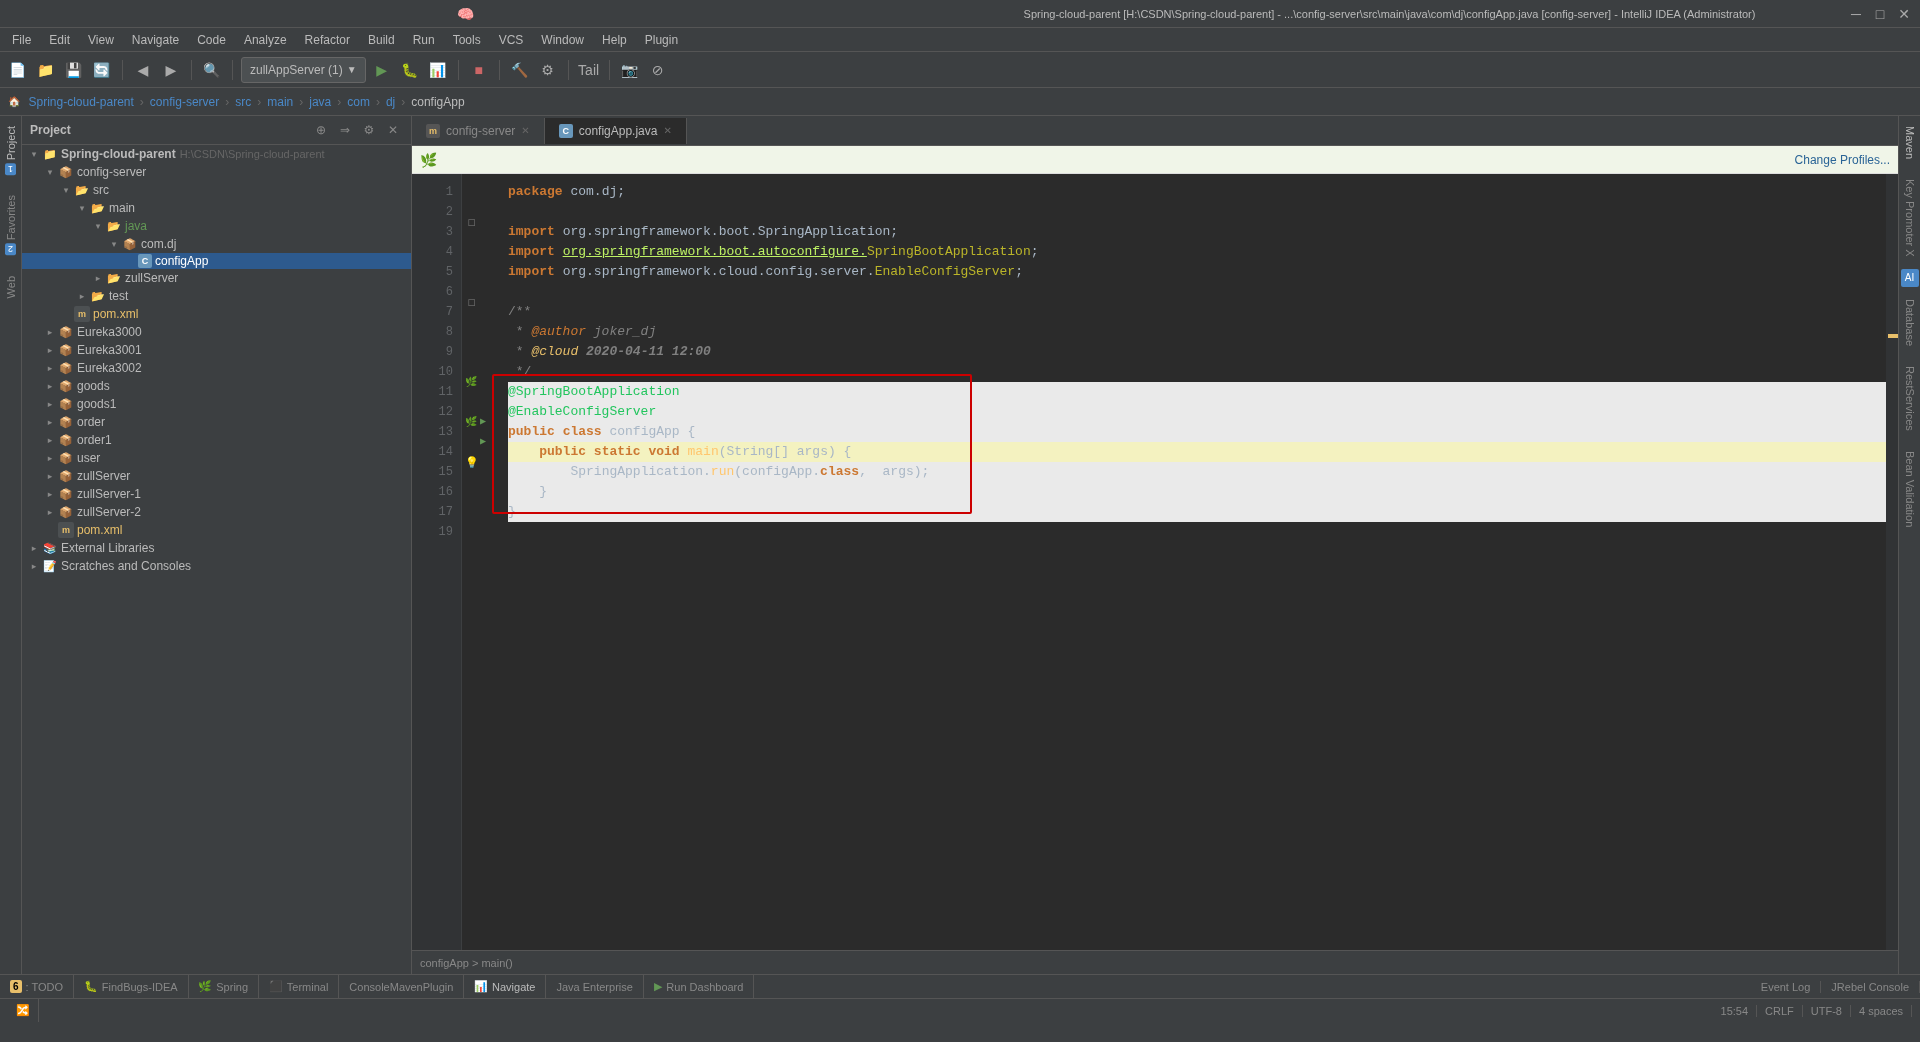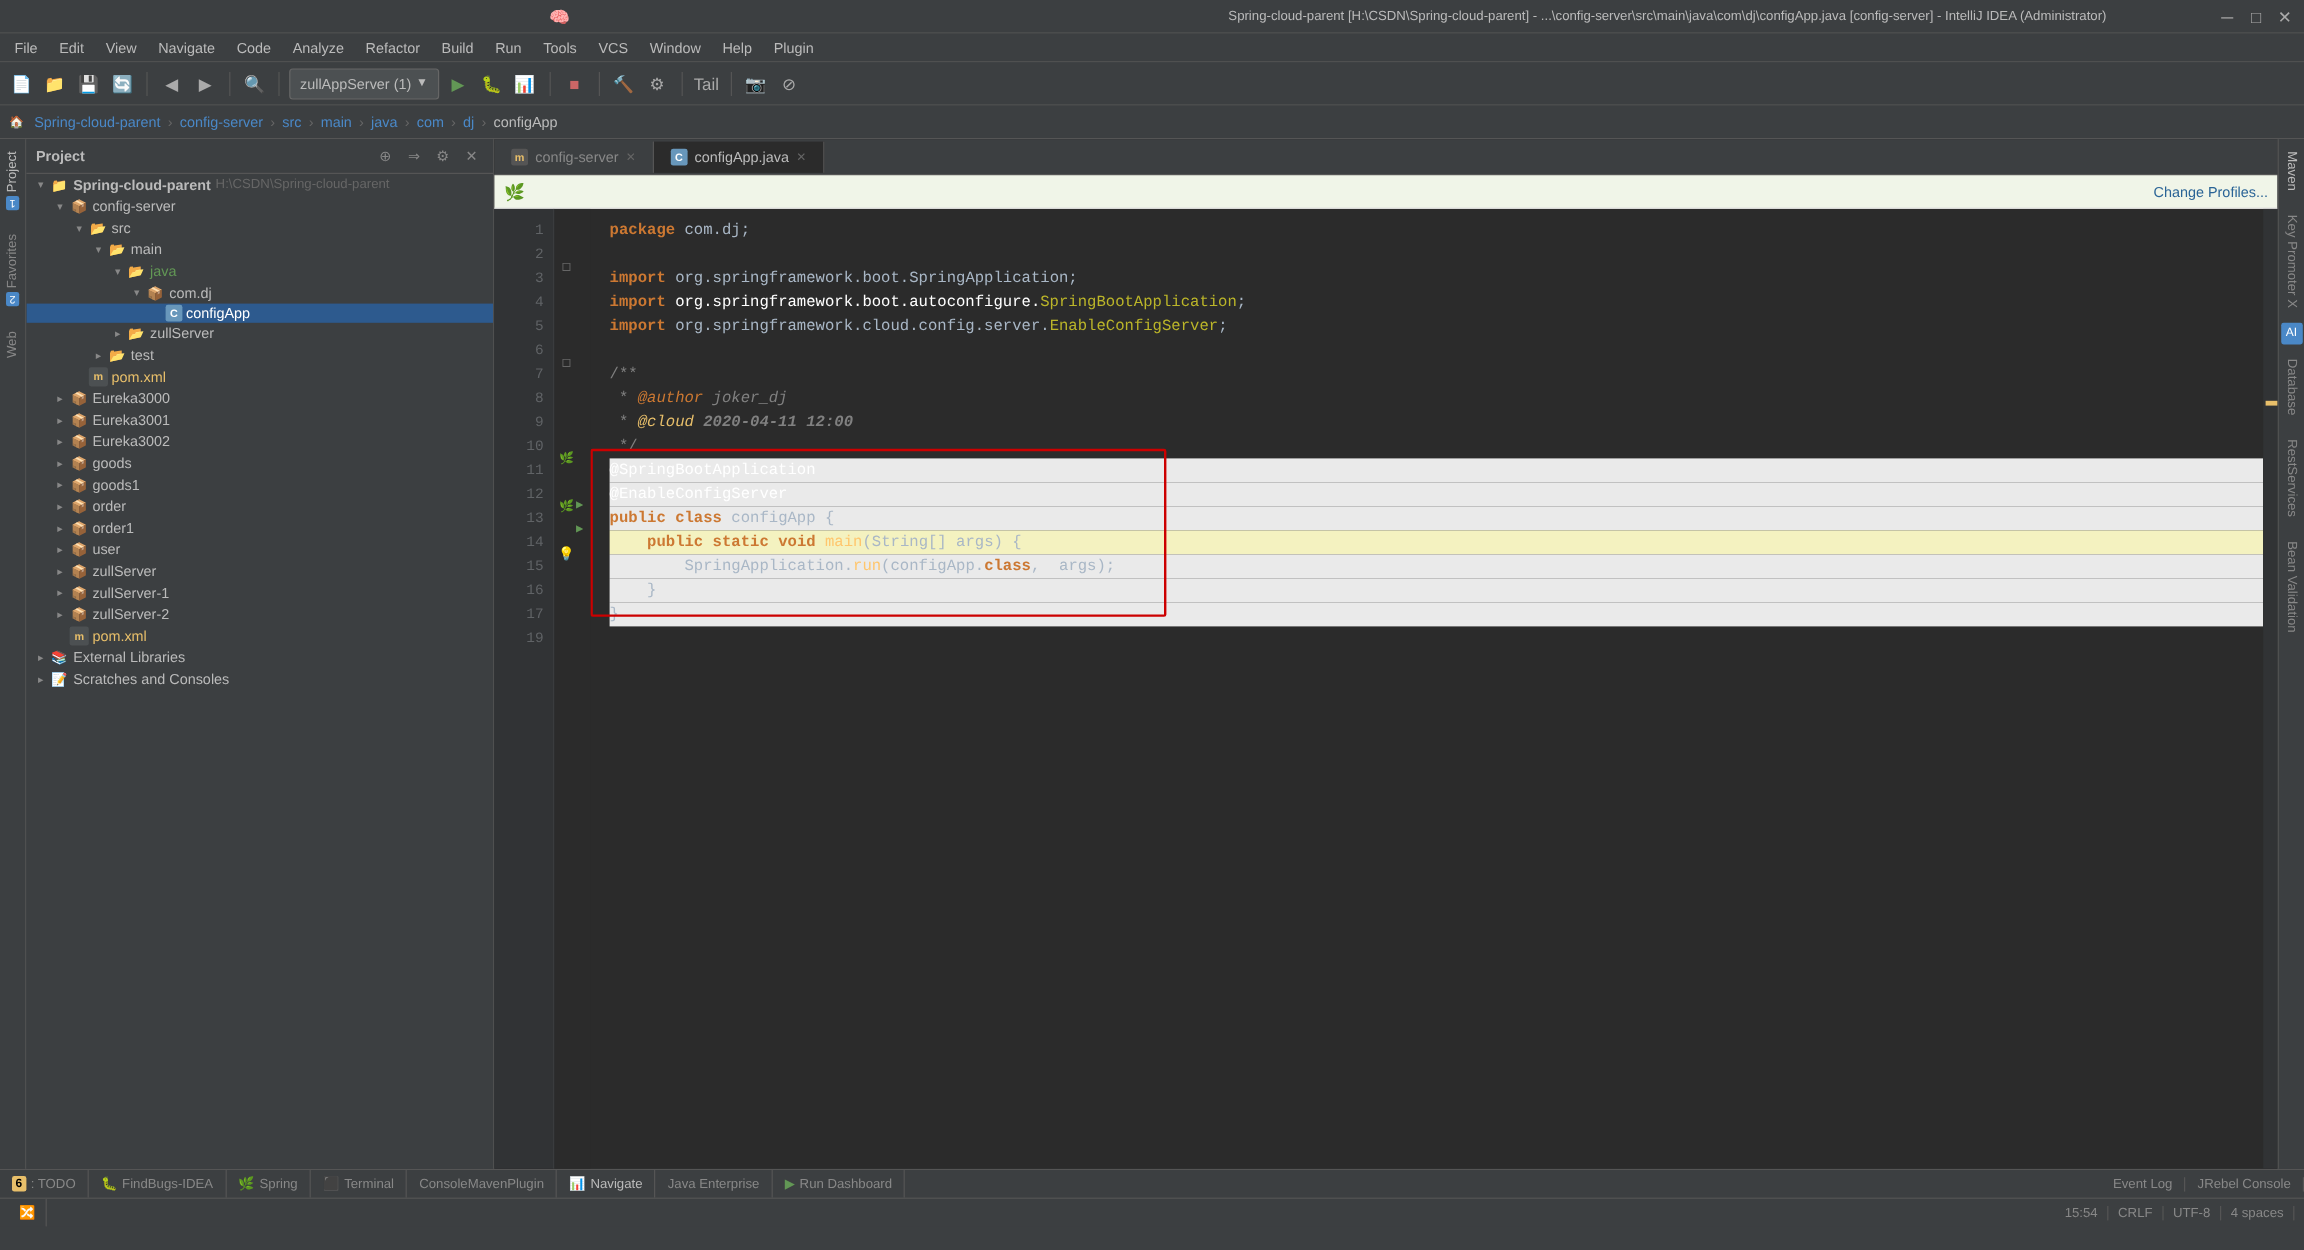--- a/index.html
+++ b/index.html
@@ -60,21 +60,21 @@
     
     #code-editor { flex: 1; display: flex; overflow: hidden; font-family: 'Courier New', monospace; font-size: 13px; }
     #line-numbers { width: 50px; background: #313335; padding: 8px 0; text-align: right; color: #606366; border-right: 1px solid #3d3f41; }
     .line-num { padding: 0 8px; height: 20px; line-height: 20px; font-size: 12px; }
     #code-content { flex: 1; padding: 8px 0 8px 16px; overflow: auto; position: relative; }
     .code-line { height: 20px; line-height: 20px; white-space: pre; display: flex; align-items: center; position: relative; }
     .code-line.highlighted { background: #fffde0; }
 
     
     .kw { color: #cc7832; font-weight: bold; }
-    .ann { color: #ffffff; }
+    .ann { color: #22c55e; }
     .comment { color: #808080; }
 
     
     #status-bar { height: 24px; background: #3c3f41; border-top: 1px solid #555; display: flex; align-items: center; padding: 0 8px; color: #888; font-size: 11px; gap: 0; }
     .status-item { padding: 0 8px; border-right: 1px solid #555; display: flex; align-items: center; gap: 4px; cursor: pointer; height: 100%; }
     .status-right { margin-left: auto; display: flex; align-items: center; }
 
     
     #bottom-toolbar { height: 24px; background: #3c3f41; border-top: 1px solid #555; display: flex; align-items: center; padding: 0; color: #888; font-size: 11px; }
     .bt-item { padding: 0 10px; border-right: 1px solid #555; height: 100%; display: flex; align-items: center; cursor: pointer; gap: 4px; }
@@ -446,21 +446,21 @@
           <span class="kw">package</span><span> </span><span style="color:#a9b7c6;">com.dj</span><span>;</span>
         </div>
 
         <div class="code-line">&nbsp;</div>
 
         <div class="code-line">
           <span class="kw">import</span><span> </span><span style="color:#a9b7c6;">org.springframework.boot.</span><span style="color:#a9b7c6;">SpringApplication</span><span>;</span>
         </div>
 
         <div class="code-line">
-          <span class="kw">import</span><span> </span><span style="color:#ffffff;">org.springframework.boot.autoconfigure.</span><span style="color:#bbb529;">SpringBootApplication</span><span>;</span>
+          <span class="kw">import</span><span> </span><span style="color:#bef264;text-decoration:underline;">org.springframework.boot.autoconfigure.</span><span style="color:#bbb529;">SpringBootApplication</span><span>;</span>
         </div>
 
         <div class="code-line">
           <span class="kw">import</span><span> </span><span style="color:#a9b7c6;">org.springframework.cloud.config.server.</span><span style="color:#bbb529;">EnableConfigServer</span><span>;</span>
         </div>
 
         <div class="code-line">&nbsp;</div>
 
         <div class="code-line">
           <span class="comment">/**</span>
@@ -507,20 +507,23 @@
         </div>
 
         <div class="code-line">&nbsp;</div>
       </div>
 
       <div style="width:12px; background:#313335; position:relative;">
         <div style="position:absolute; top:160px; right:0; width:10px; height:4px; background:#e8bf6a;"></div>
       </div>
     </div>
 
+    <div id="bottom-breadcrumb">
+      <span>configApp &gt; main()</span>
+    </div>
   </div>
 
   <div id="right-vtabs">
     <div class="rvt" style="color:#bbbbbb;">Maven</div>
     <div class="rvt">Key Promoter X</div>
     <div class="rvt-icon" style="writing-mode:horizontal-tb; background:#4a88c7; color:white; font-size:10px; border-radius:2px; width:18px; height:18px; margin:2px auto;">AI</div>
     <div class="rvt">Database</div>
     <div class="rvt">RestServices</div>
     <div class="rvt">Bean Validation</div>
   </div>

